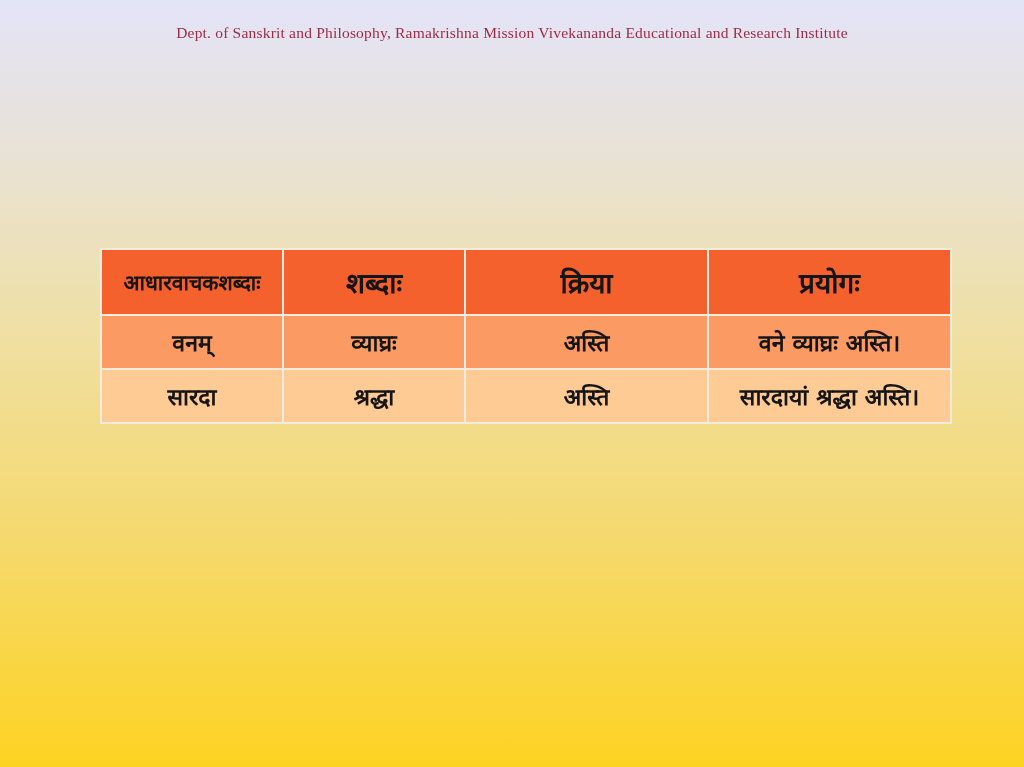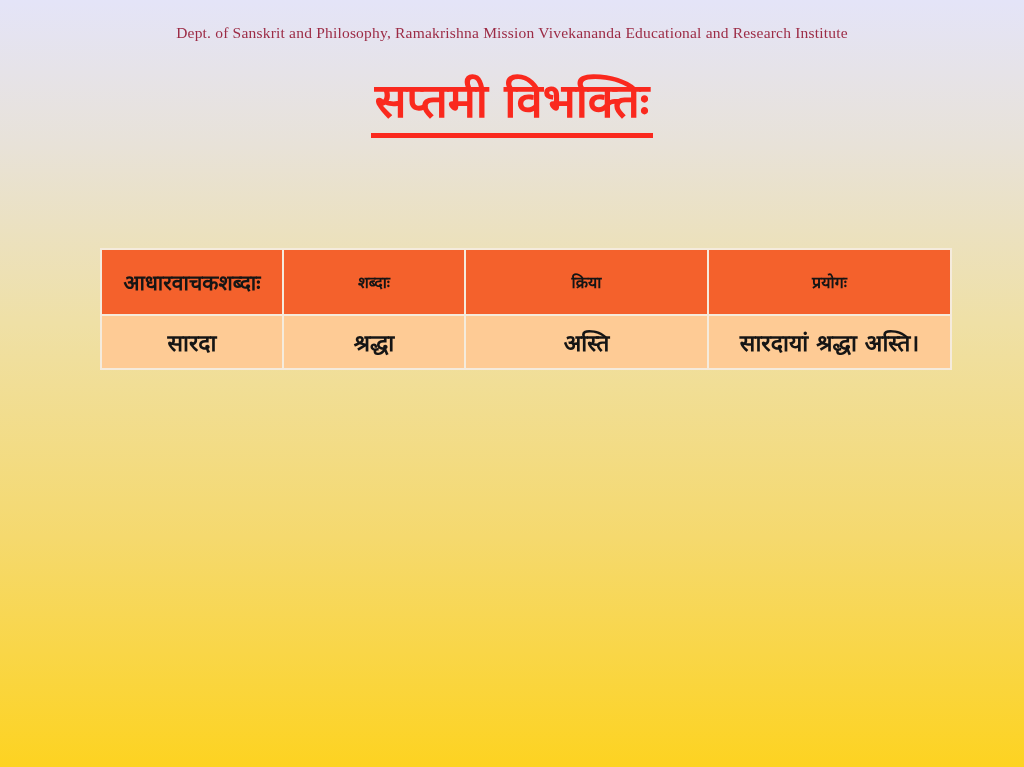--- a/index.html
+++ b/index.html
@@ -80,51 +80,54 @@
   }
   .vtable thead tr{
     height:66px;
     background:var(--header-bg);
   }
   .vtable tbody tr{
     height:54px;
   }
   .vtable tbody tr.dark{background:var(--row-dark);}
   .vtable tbody tr.light{background:var(--row-light);}
-  .vtable th{font-size:16px;}
+  .vtable th{font-size:28px;}
   .vtable th:first-child{font-size:21px;}
   .vtable td{font-size:23px;}
 </style>
 </head>
 <body>
 
 <div class="slide">
 
   <div class="dept">Dept. of Sanskrit and Philosophy, Ramakrishna Mission Vivekananda Educational and Research Institute</div>
 
-  <h1 class="title-wrap">
-    <span class="title-text">सप्तमी विभक्तिः</span>
-  </h1>
 
   <table class="vtable">
     <colgroup>
       <col style="width:182px">
       <col style="width:182px">
       <col style="width:243px">
       <col style="width:243px">
     </colgroup>
     <thead>
       <tr>
         <th>आधारवाचकशब्दाः</th>
         <th>शब्दाः</th>
         <th>क्रिया</th>
         <th>प्रयोगः</th>
       </tr>
     </thead>
     <tbody>
+      <tr class="dark">
+        <td>वनम्</td>
+        <td>व्याघ्रः</td>
+        <td>अस्ति</td>
+        <td>वने व्याघ्रः अस्ति।</td>
+      </tr>
       <tr class="light">
         <td>सारदा</td>
         <td>श्रद्धा</td>
         <td>अस्ति</td>
         <td>सारदायां श्रद्धा अस्ति।</td>
       </tr>
     </tbody>
   </table>
 
 </div>

